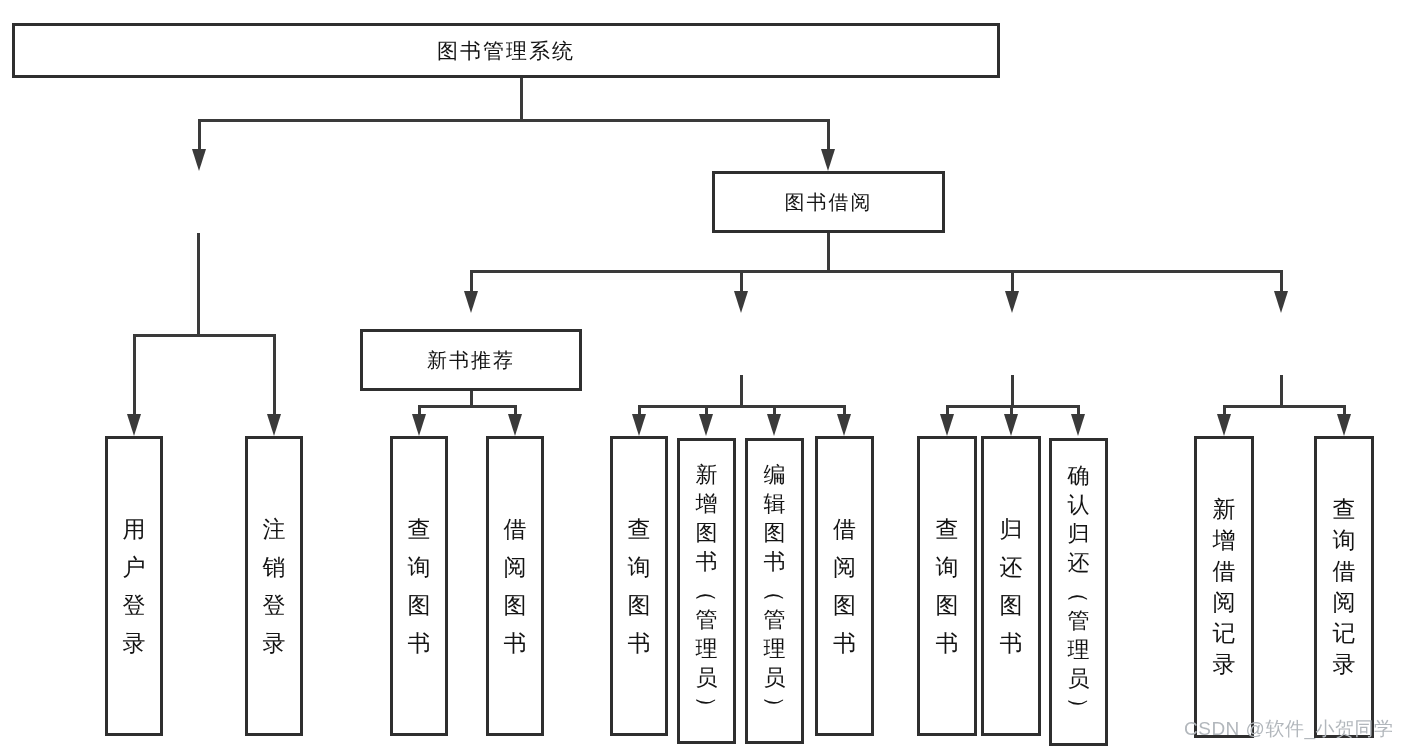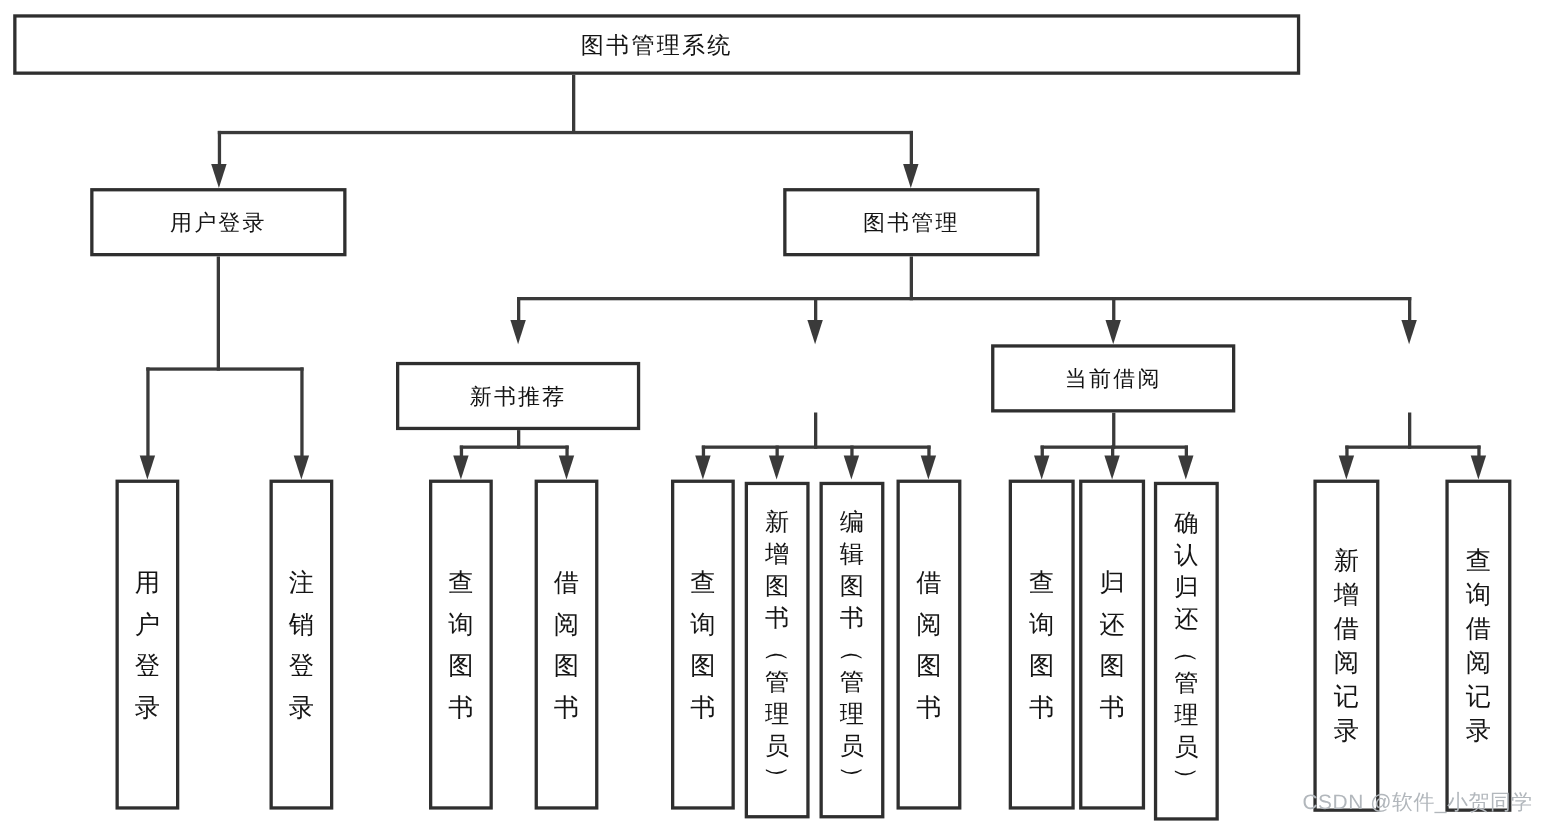--- a/index.html
+++ b/index.html
@@ -111,36 +111,30 @@
   <div class="arrow" style="left:1004px;top:414px"></div>
   <div class="arrow" style="left:1071px;top:414px"></div>
 
   <div class="vline" style="left:1280px;top:375px;height:33px"></div>
   <div class="hline" style="left:1223px;top:405px;width:123px"></div>
   <div class="vline" style="left:1223px;top:405px;height:11px"></div>
   <div class="vline" style="left:1343px;top:405px;height:11px"></div>
   <div class="arrow" style="left:1217px;top:414px"></div>
   <div class="arrow" style="left:1337px;top:414px"></div>
 
-  <div class="node" style="left:12px;top:13px;width:1170px;height:55px">
+  <div class="node" style="left:12px;top:23px;width:988px;height:55px">
     <span class="hlabel root-label">图书管理系统</span>
   </div>
 
-  <div class="node" style="left:82px;top:171px;width:233px;height:62px">
-    <span class="hlabel">用户登录</span>
-  </div>
   <div class="node" style="left:712px;top:171px;width:233px;height:62px">
-    <span class="hlabel">图书管理</span>
+    <span class="hlabel">图书借阅</span>
   </div>
 
   <div class="node" style="left:360px;top:329px;width:222px;height:62px">
     <span class="hlabel">新书推荐</span>
-  </div>
-  <div class="node" style="left:901px;top:313px;width:222px;height:62px">
-    <span class="hlabel">当前借阅</span>
   </div>
 
   <div class="node" style="left:105px;top:436px;width:58px;height:300px">
     <span class="vlabel g15">
         <span>用</span>
         <span>户</span>
         <span>登</span>
         <span>录</span>
       </span>
   </div>

